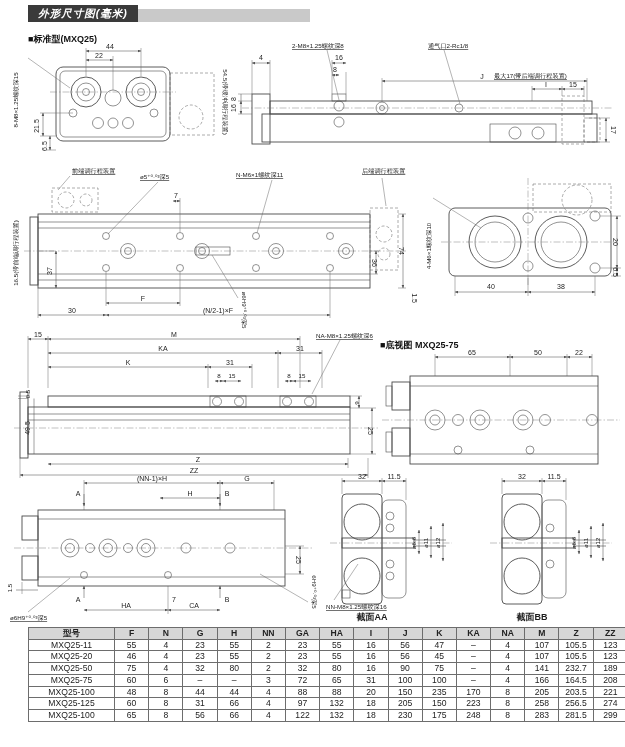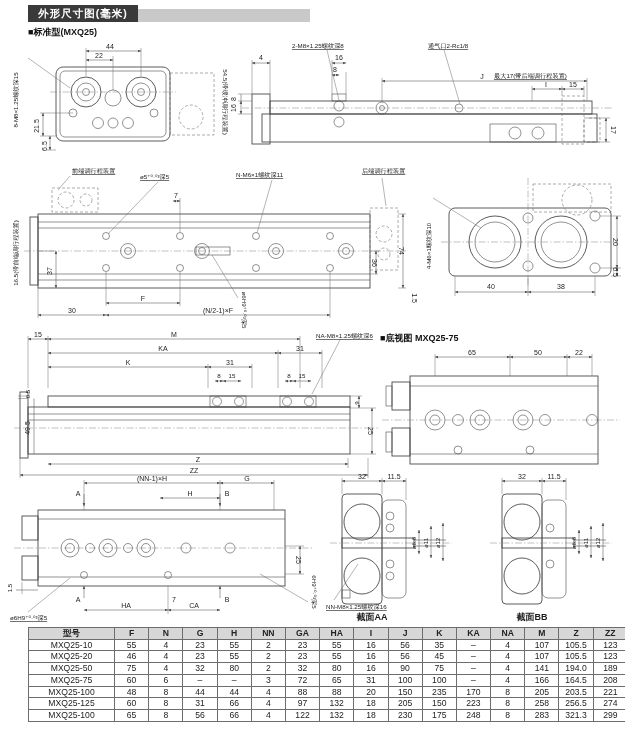--- a/index.html
+++ b/index.html
@@ -2,22 +2,22 @@
 <html><head>
 <meta charset="utf-8">
 <style>
   html,body{margin:0;padding:0;}
   body{width:625px;height:747px;background:#ffffff;position:relative;overflow:hidden;
        font-family:"Liberation Sans","DejaVu Sans",sans-serif;color:#222;}
   .abs{position:absolute;}
   
   .title-strip{background:#c9c9c9;}
   .title-box{background:#3a3a3a;color:#fff;font-weight:bold;font-size:10.5px;
-             display:flex;align-items:center;justify-content:center;letter-spacing:1px;}
-  .subtitle{font-size:9px;font-weight:bold;color:#111;}
+             display:flex;align-items:center;justify-content:center;letter-spacing:1px;font-style:italic;}
+  .subtitle{font-size:9px;font-weight:bold;color:#111;margin-top:7px;}
   .unit-label{font-size:8.5px;color:#111;margin-top:28px;}
   
   svg{position:absolute;overflow:visible;}
   svg text{font-family:"Liberation Sans","DejaVu Sans",sans-serif;fill:#1c1c1c;}
   .ol{fill:none;stroke:#4a4a4a;stroke-width:0.9;}
   .ol2{fill:none;stroke:#4a4a4a;stroke-width:0.6;}
   .thin{fill:none;stroke:#6a6a6a;stroke-width:0.5;}
   .dimline{stroke:#555;stroke-width:0.55;fill:none;}
   .cl{stroke:#777;stroke-width:0.45;fill:none;stroke-dasharray:7 2 1.5 2;}
   .dash{stroke:#666;stroke-width:0.55;fill:none;stroke-dasharray:3 2;}
@@ -514,31 +514,31 @@
         <th>K</th>
         <th>KA</th>
         <th>NA</th>
         <th>M</th>
         <th>Z</th>
         <th>ZZ</th>
       </tr>
   </thead>
   <tbody>
       <tr>
-        <td>MXQ25-10</td>
+        <td>MXQ25-11</td>
         <td>55</td>
         <td>4</td>
         <td>23</td>
         <td>55</td>
         <td>2</td>
         <td>23</td>
         <td>55</td>
         <td>16</td>
         <td>56</td>
-        <td>35</td>
+        <td>47</td>
         <td>–</td>
         <td>4</td>
         <td>107</td>
         <td>105.5</td>
         <td>123</td>
       </tr>
       <tr>
         <td>MXQ25-20</td>
         <td>46</td>
         <td>4</td>
@@ -564,21 +564,21 @@
         <td>80</td>
         <td>2</td>
         <td>32</td>
         <td>80</td>
         <td>16</td>
         <td>90</td>
         <td>75</td>
         <td>–</td>
         <td>4</td>
         <td>141</td>
-        <td>194.0</td>
+        <td>232.7</td>
         <td>189</td>
       </tr>
       <tr>
         <td>MXQ25-75</td>
         <td>60</td>
         <td>6</td>
         <td>–</td>
         <td>–</td>
         <td>3</td>
         <td>72</td>
@@ -636,17 +636,17 @@
         <td>66</td>
         <td>4</td>
         <td>122</td>
         <td>132</td>
         <td>18</td>
         <td>230</td>
         <td>175</td>
         <td>248</td>
         <td>8</td>
         <td>283</td>
-        <td>321.3</td>
+        <td>281.5</td>
         <td>299</td>
       </tr>
     </tbody>
 </table>
 
 </body></html>

